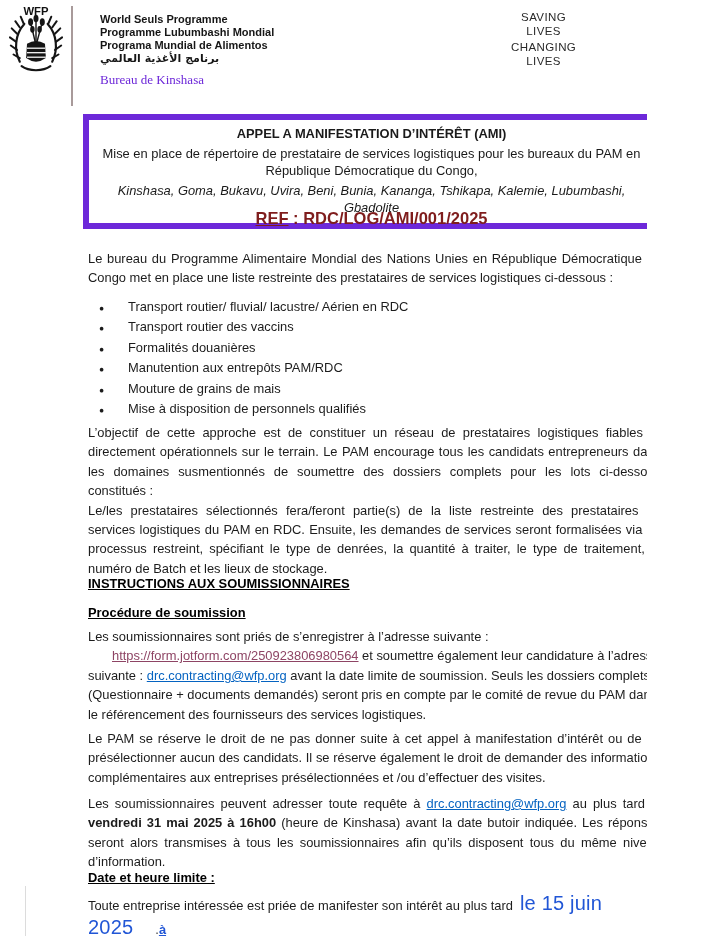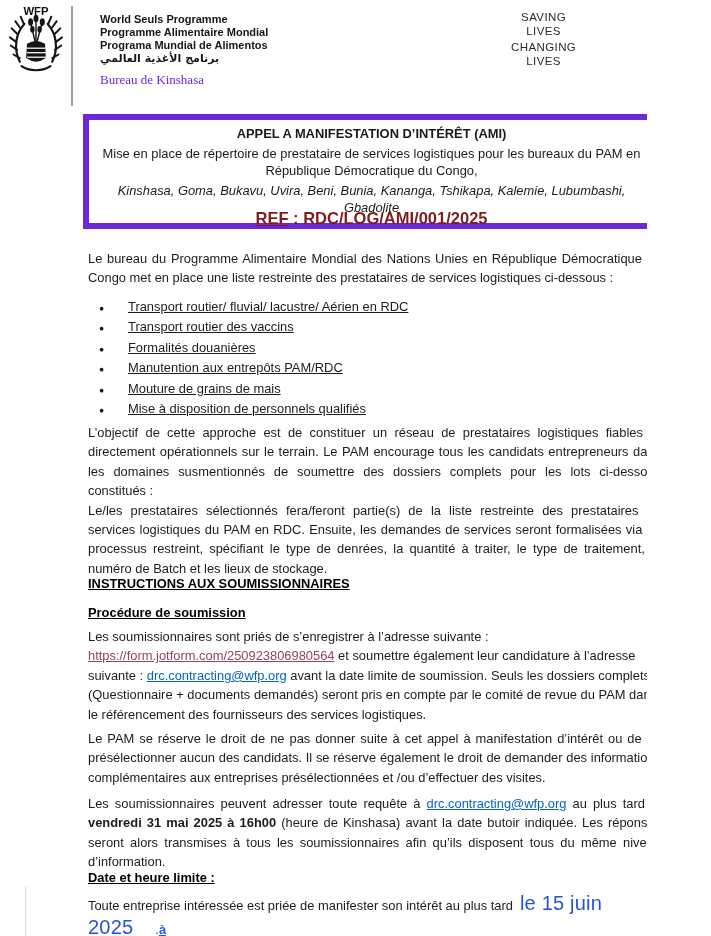--- a/index.html
+++ b/index.html
@@ -32,25 +32,25 @@
   
   .para{position:absolute;left:88px;width:573px;font-size:12.9px;line-height:19.4px;
         text-align:justify;color:#1c1c1c;}
   .para.block span{display:block;}
   .left{text-align:left;}
   .h-ul{position:absolute;left:88px;font-size:12.9px;font-weight:bold;
         text-decoration:underline;color:#000000;}
 
   .bullets{position:absolute;left:97px;top:297px;width:545px;list-style:none;margin:0;padding:0;
            font-size:12.9px;color:#1c1c1c;}
-  .bullets li{position:relative;line-height:20.4px;padding-left:31px;text-decoration:underline;}
+  .bullets li{position:relative;line-height:20.4px;padding-left:31px;}
   .bullets li::before{content:"●";position:absolute;left:2px;top:1px;font-size:8.5px;}
 
   a.link{color:#0563c1;text-decoration:underline;}
-  a.vlink{color:#8e4464;text-decoration:underline;}
+  a.vlink{color:#8e4464;text-decoration:underline;margin-left:24px;}
   .bold{font-weight:bold;}
 
   
   #final{line-height:21.5px;}
   .blue-date{color:#2156d6;font-size:20px;letter-spacing:.2px;margin-left:7px;}
   .dot-sep{color:#444;margin-left:22px;}
   .blue-a{color:#2156d6;font-weight:bold;text-decoration:underline;}
   .time-link{color:#c2410c;font-weight:bold;text-decoration:underline;}
 
   .init-brk{position:absolute;border:3px solid #2e75b6;border-right:none;
@@ -109,21 +109,21 @@
           <path d="M20 54 L41 54"></path>
           <path d="M20 59 L41 59"></path>
       </g>
     </svg>
   </div>
 
   <div class="hdr-divider"></div>
 
   <div class="hdr-org">
     <div>World Seuls Programme</div>
-    <div>Programme Alimentaire Mondial</div>
+    <div>Programme Lubumbashi Mondial</div>
     <div>Programa Mundial de Alimentos</div>
     <div class="ar" dir="rtl" style="text-align:left">برنامج الأغذية العالمي</div>
   </div>
 
   <div class="hdr-tag">
     <div>SAVING</div>
     <div>LIVES</div>
     <div class="gap">CHANGING</div>
     <div>LIVES</div>
   </div>

